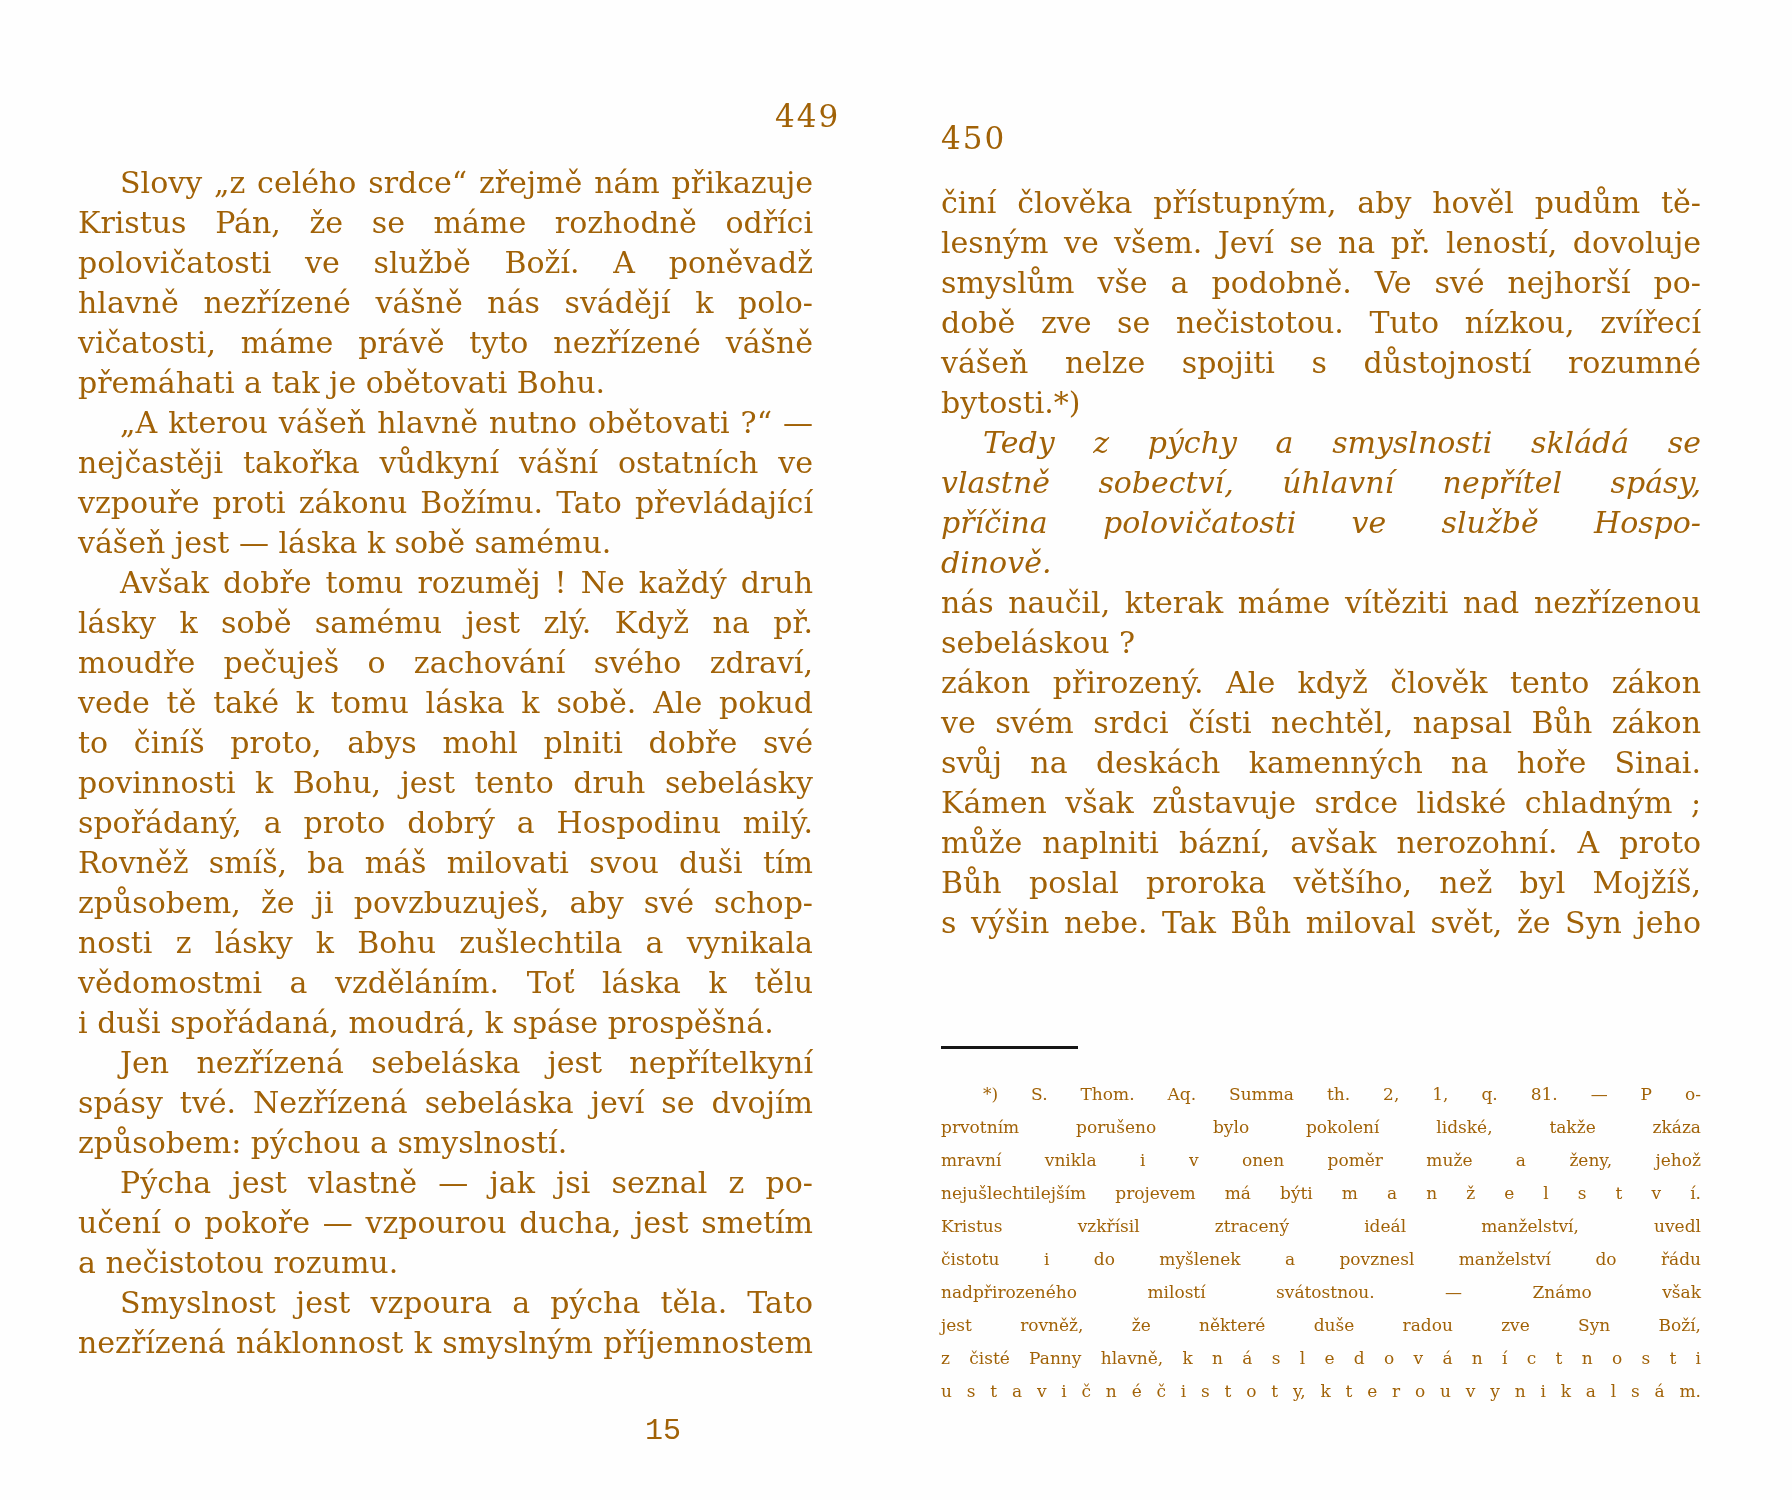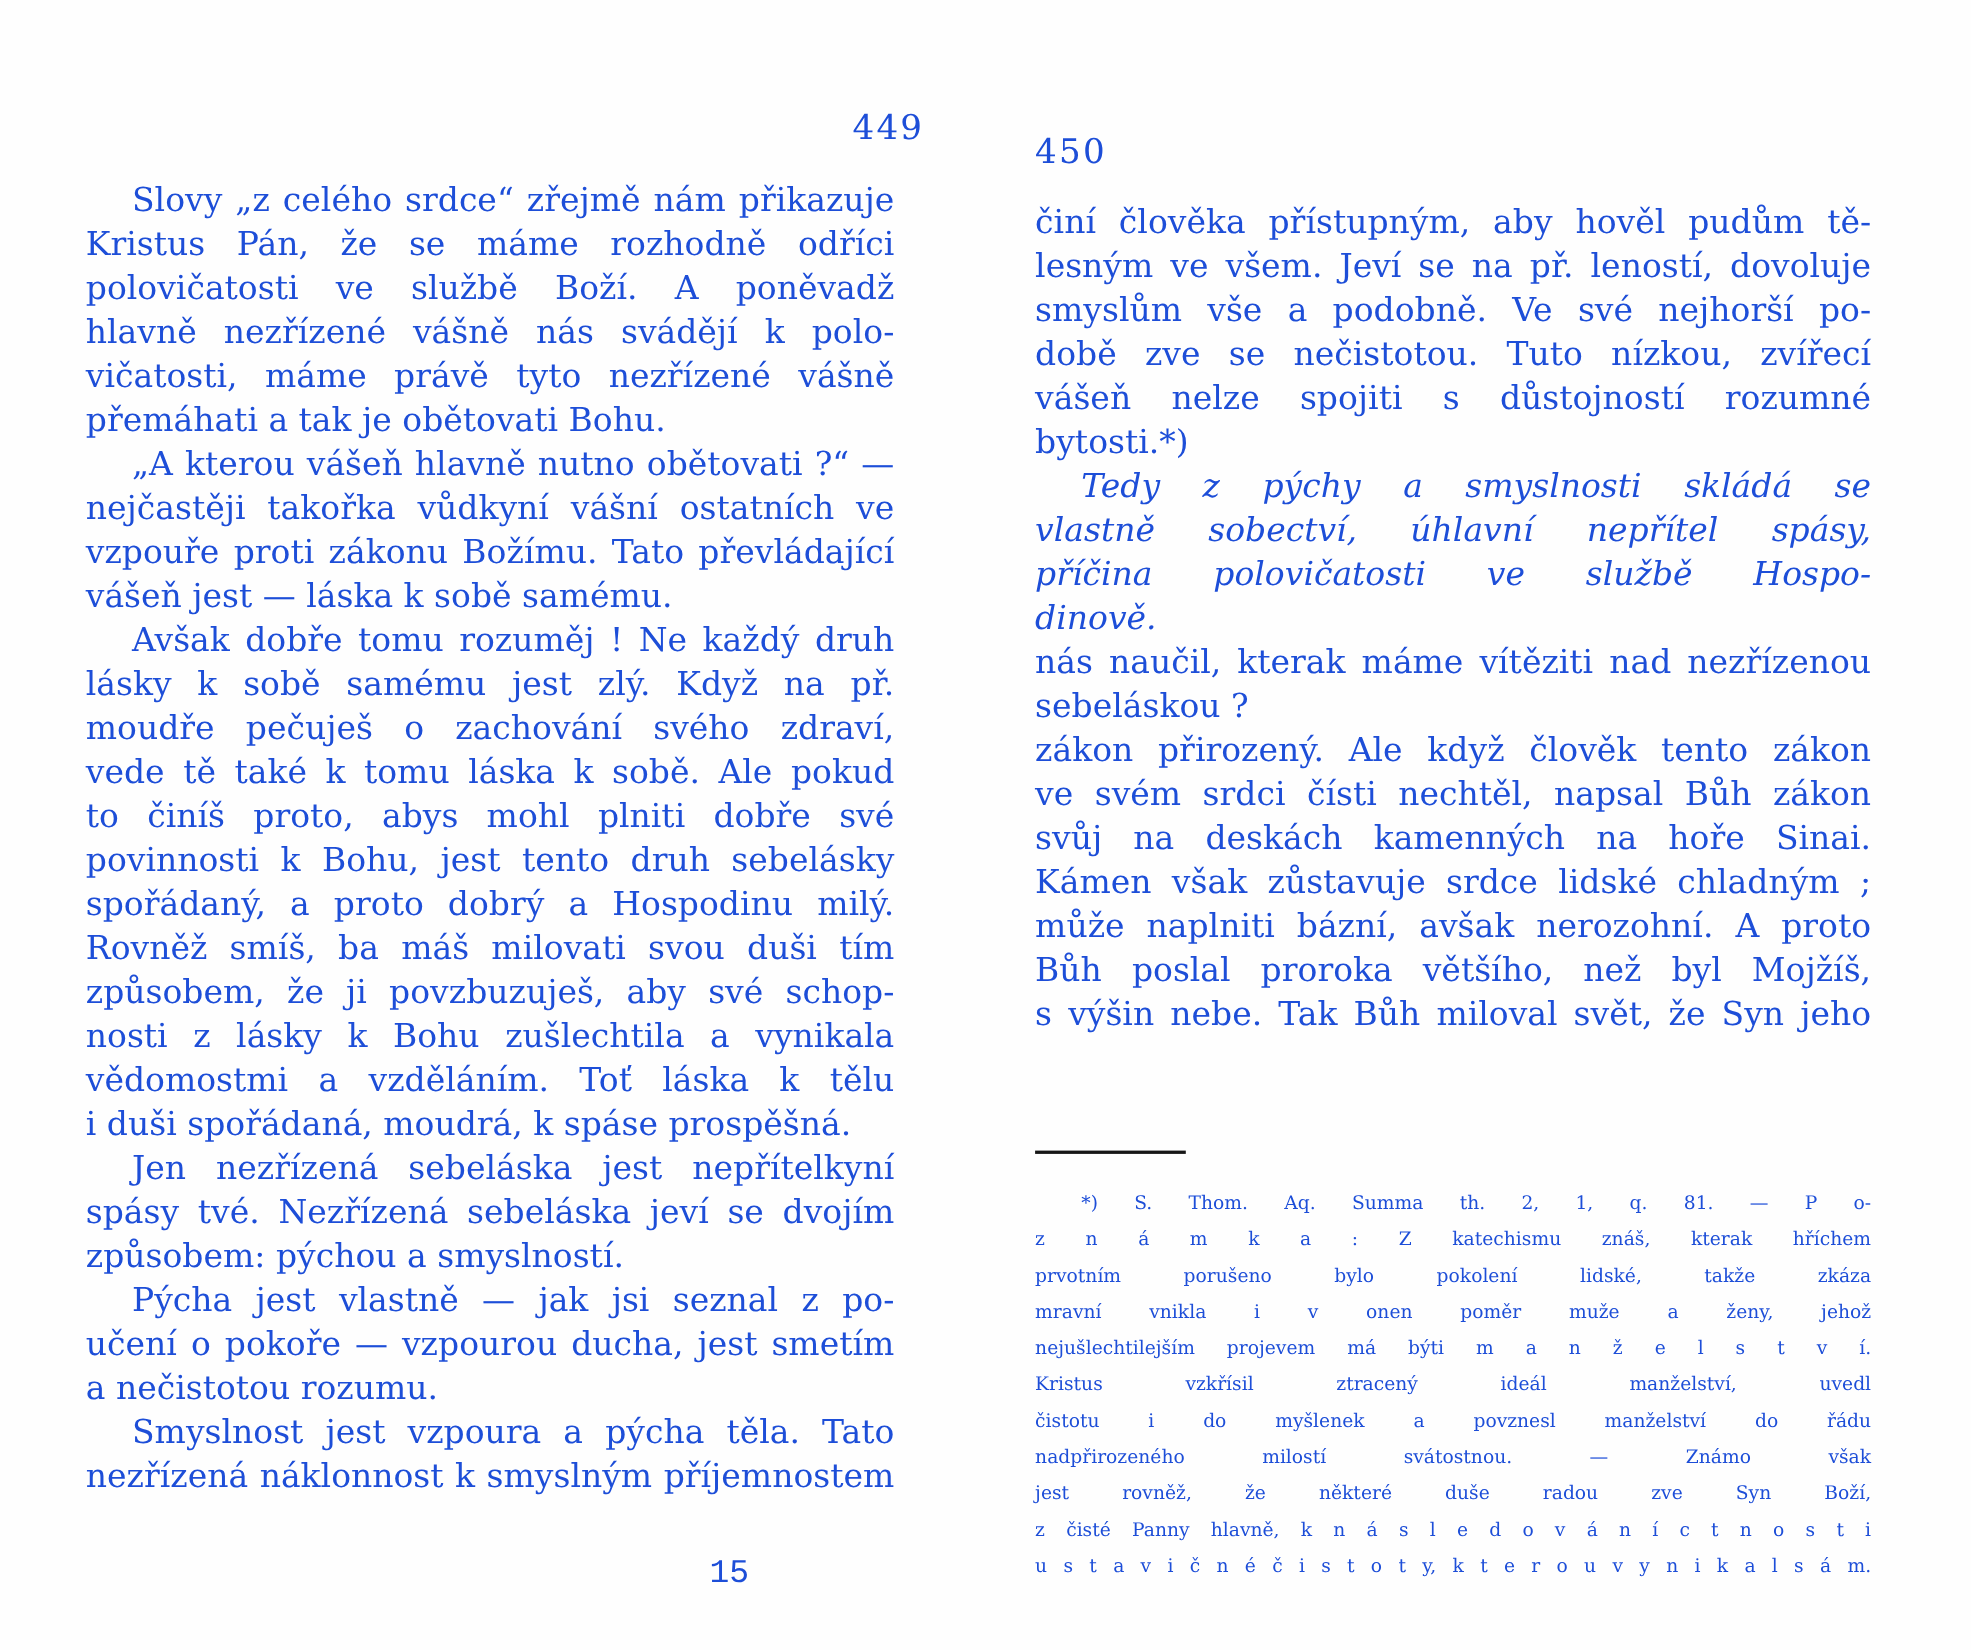--- a/index.html
+++ b/index.html
@@ -4,21 +4,21 @@
 <style>
   html, body { margin: 0; padding: 0; }
   body { background: #ffffff; }
   .scan {
     position: relative;
     width: 1792px;
     height: 1500px;
     background: #fefefe;
     overflow: hidden;
     font-family: "DejaVu Serif", serif;
-    color: #1d4ed8;
+    color: #a16207;
   }
   .page-header {
     position: absolute;
     font-size: 31px;
     letter-spacing: 2px;
   }
   .body-text { position: absolute; }
   .paragraph { margin: 0; }
   .line {
     font-size: 30px;
@@ -126,21 +126,20 @@
         <div class="line">Bůh poslal proroka většího, než byl Mojžíš,</div>
         <div class="line">s výšin nebe. Tak Bůh miloval svět, že Syn jeho</div>
       </div>
     </div>
 
   <div class="rule" style="left: 941px; top: 1046px; width: 137px;"></div>
 
   <div class="body-text footnote" style="left: 941px; top: 1078px; width: 760px;">
       <div class="paragraph">
         <div class="line indent">*) S. Thom. Aq. Summa th. 2, 1, q. 81. — P o-</div>
-        <div class="line">z n á m k a :  Z katechismu znáš, kterak hříchem</div>
         <div class="line">prvotním porušeno bylo pokolení lidské, takže zkáza</div>
         <div class="line">mravní vnikla i v onen poměr muže a ženy, jehož</div>
         <div class="line">nejušlechtilejším projevem má býti m a n ž e l s t v í.</div>
         <div class="line">Kristus vzkřísil ztracený ideál manželství, uvedl</div>
         <div class="line">čistotu i do myšlenek a povznesl manželství do řádu</div>
         <div class="line">nadpřirozeného milostí svátostnou. — Známo však</div>
         <div class="line">jest rovněž, že některé duše radou zve Syn Boží,</div>
         <div class="line">z čisté Panny hlavně, k n á s l e d o v á n í  c t n o s t i</div>
         <div class="line">u s t a v i č n é  č i s t o t y,  k t e r o u  v y n i k a l  s á m.</div>
       </div>

